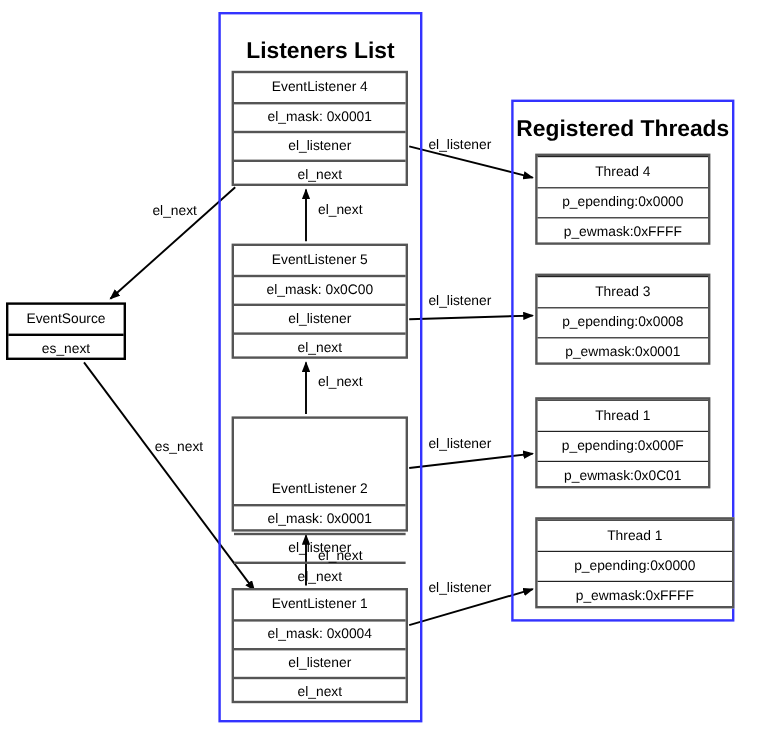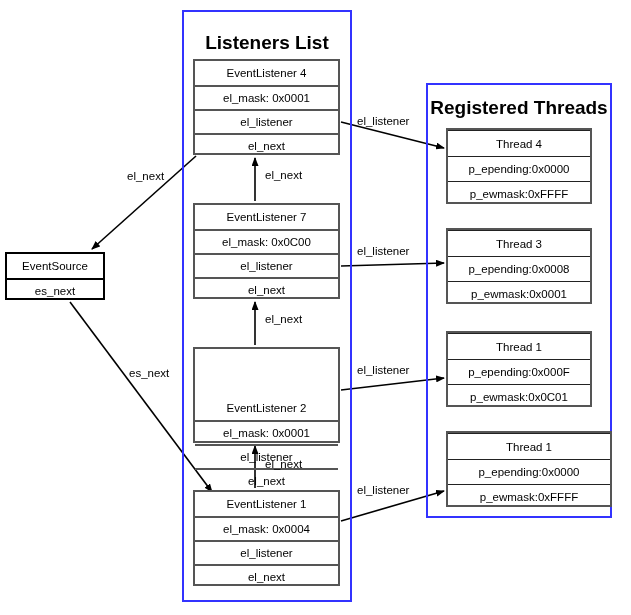--- a/index.html
+++ b/index.html
@@ -120,21 +120,21 @@
         <div class="row" style="height: 24px;">EventSource</div>
         <div class="row" style="height: 24px;">es_next</div>
       </div>
       <div class="struct" style="left: 193px; top: 59px; width: 147px; height: 96px;">
         <div class="row" style="height: 24px;">EventListener 4</div>
         <div class="row" style="height: 24px;">el_mask: 0x0001</div>
         <div class="row" style="height: 24px;">el_listener</div>
         <div class="row" style="height: 24px;">el_next</div>
       </div>
       <div class="struct" style="left: 193px; top: 203px; width: 147px; height: 96px;">
-        <div class="row" style="height: 24px;">EventListener 7</div>
+        <div class="row" style="height: 24px;">EventListener 5</div>
         <div class="row" style="height: 24px;">el_mask: 0x0C00</div>
         <div class="row" style="height: 24px;">el_listener</div>
         <div class="row" style="height: 24px;">el_next</div>
       </div>
       <div class="struct" style="left: 193px; top: 347px; width: 147px; height: 96px;">
         <div class="row" style="height: 24px; margin-top: 47px;">EventListener 2</div>
         <div class="row" style="height: 24px;">el_mask: 0x0001</div>
         <div class="row" style="height: 24px;">el_listener</div>
         <div class="row" style="height: 24px;">el_next</div>
       </div>

